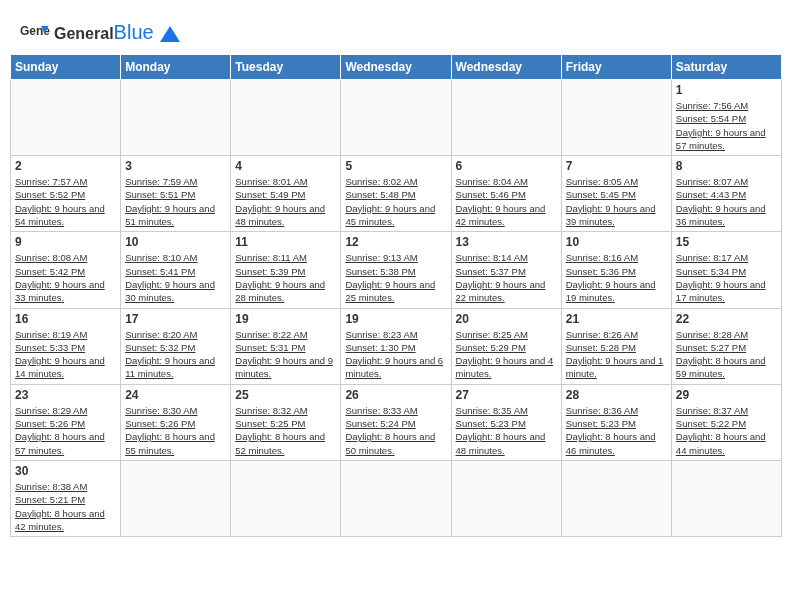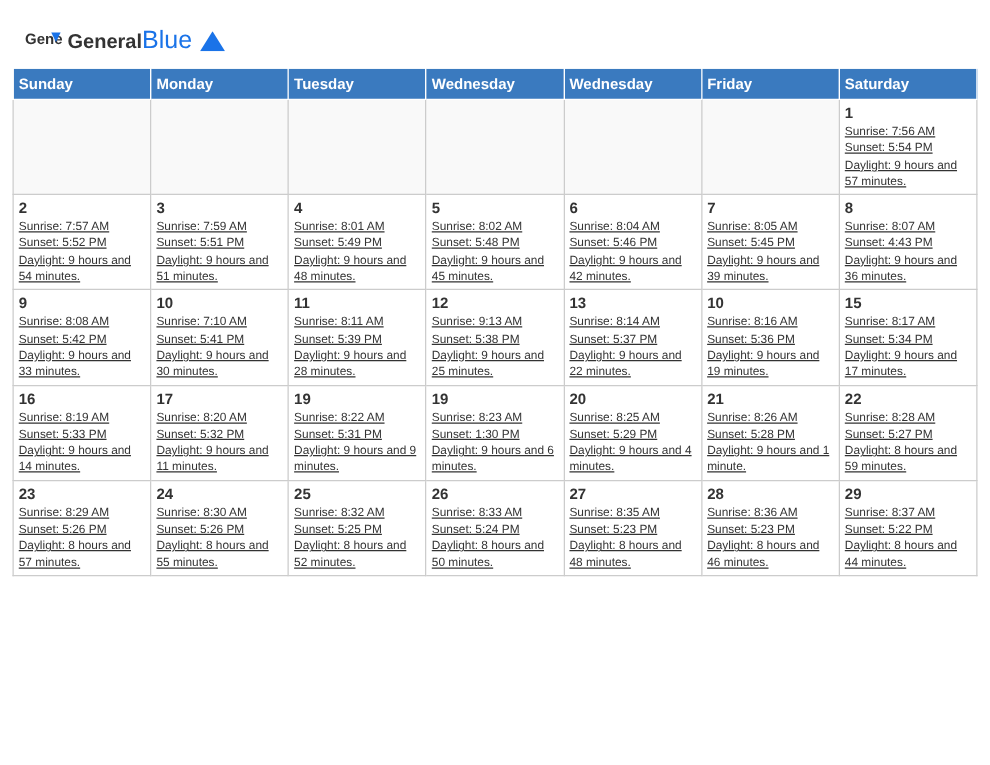--- a/index.html
+++ b/index.html
@@ -174,21 +174,21 @@
       </tr>
       <tr>
         <td>
           <span class="day-number">9</span>
           <div class="day-info">Sunrise: 8:08 AM
 Sunset: 5:42 PM
 Daylight: 9 hours and 33 minutes.</div>
         </td>
         <td>
           <span class="day-number">10</span>
-          <div class="day-info">Sunrise: 7:10 AM
+          <div class="day-info">Sunrise: 8:10 AM
 Sunset: 5:41 PM
 Daylight: 9 hours and 30 minutes.</div>
         </td>
         <td>
           <span class="day-number">11</span>
           <div class="day-info">Sunrise: 8:11 AM
 Sunset: 5:39 PM
 Daylight: 9 hours and 28 minutes.</div>
         </td>
         <td>
@@ -297,14 +297,28 @@
 Sunset: 5:23 PM
 Daylight: 8 hours and 46 minutes.</div>
         </td>
         <td>
           <span class="day-number">29</span>
           <div class="day-info">Sunrise: 8:37 AM
 Sunset: 5:22 PM
 Daylight: 8 hours and 44 minutes.</div>
         </td>
       </tr>
+      <tr class="last-row">
+        <td>
+          <span class="day-number">30</span>
+          <div class="day-info">Sunrise: 8:38 AM
+Sunset: 5:21 PM
+Daylight: 8 hours and 42 minutes.</div>
+        </td>
+        <td class="empty-cell"></td>
+        <td class="empty-cell"></td>
+        <td class="empty-cell"></td>
+        <td class="empty-cell"></td>
+        <td class="empty-cell"></td>
+        <td class="empty-cell"></td>
+      </tr>
     </tbody>
 </table>
 
 </body></html>

